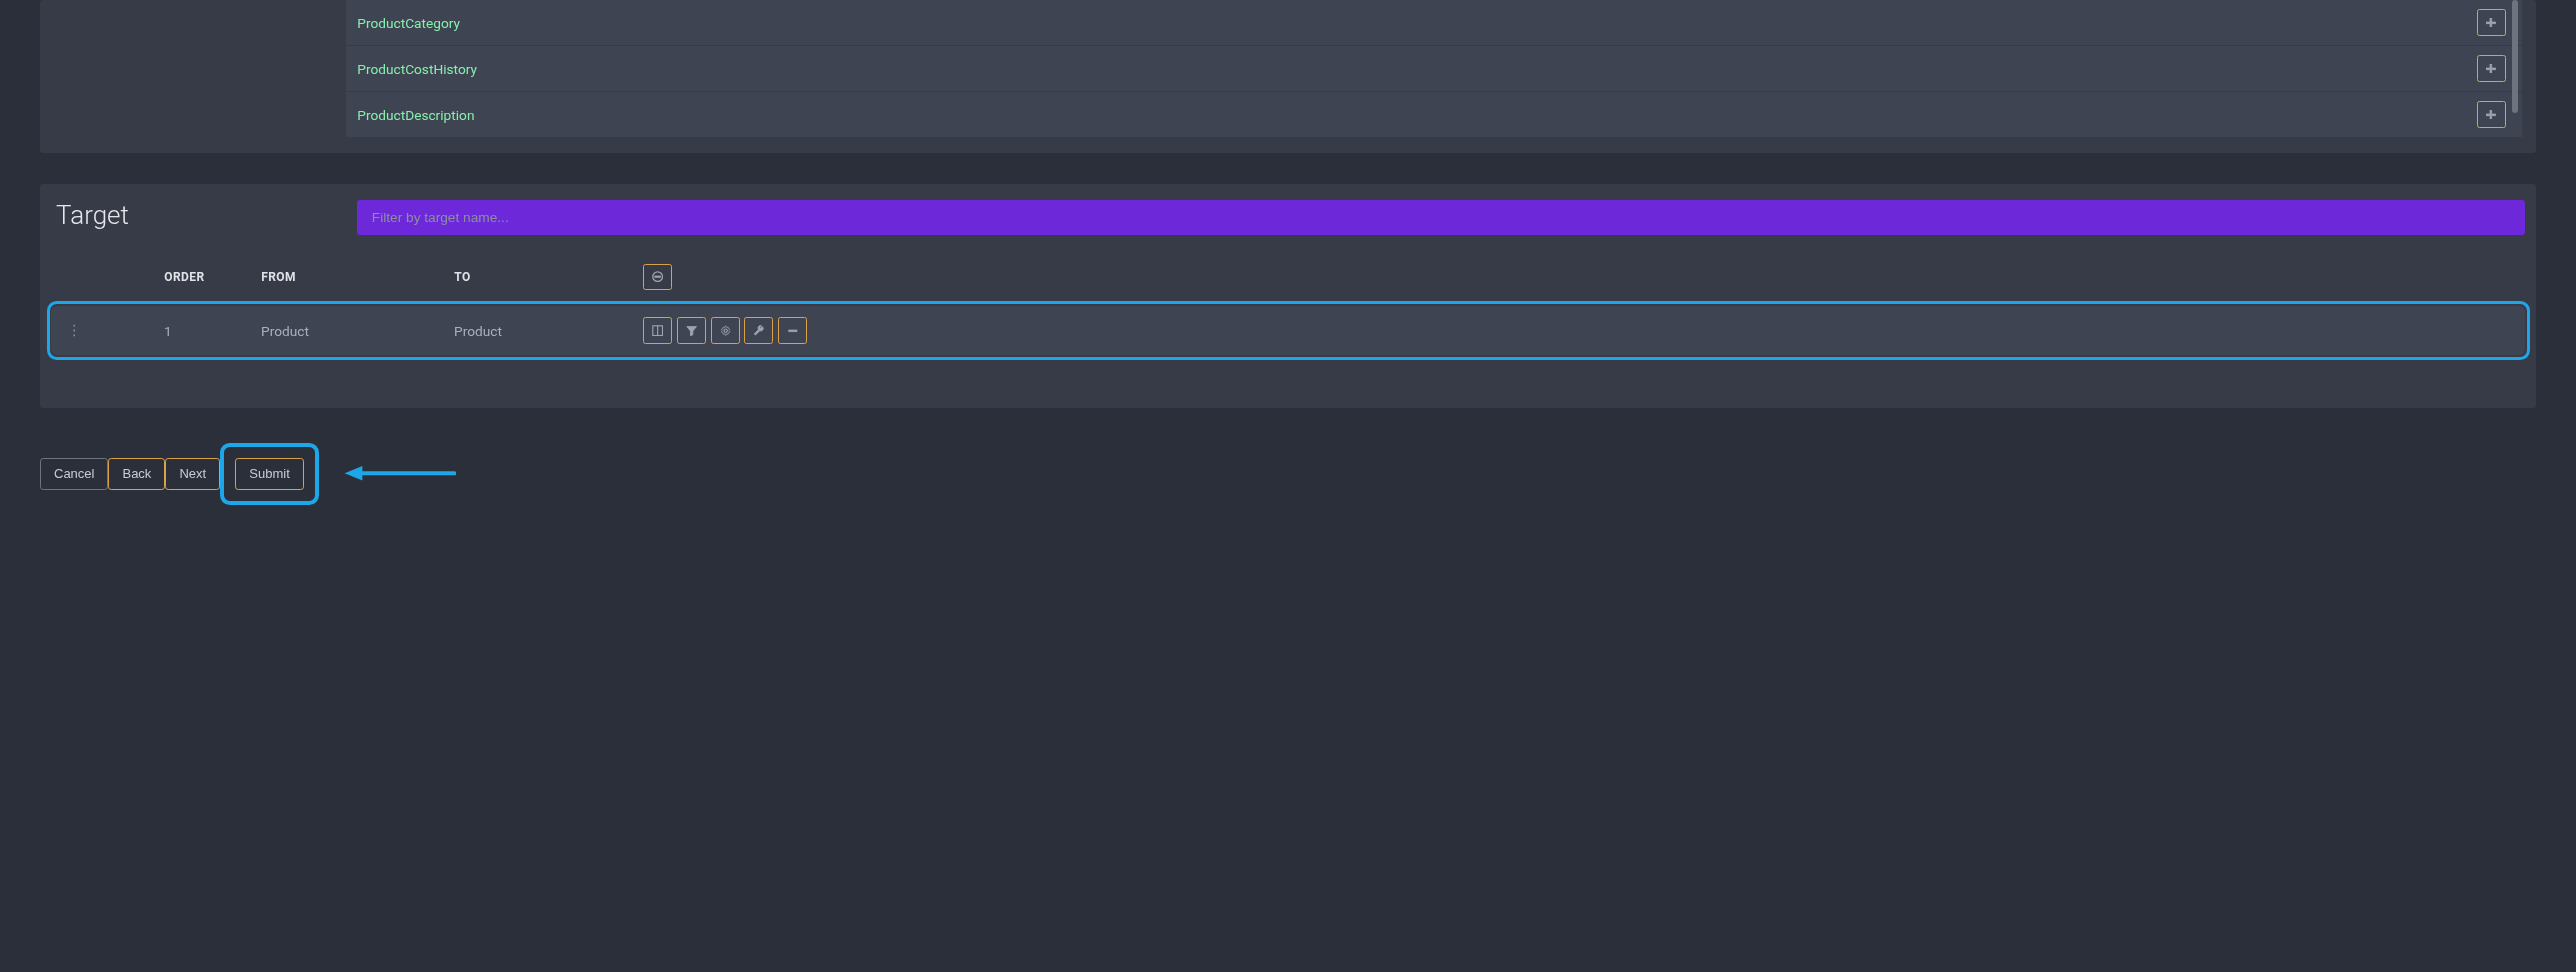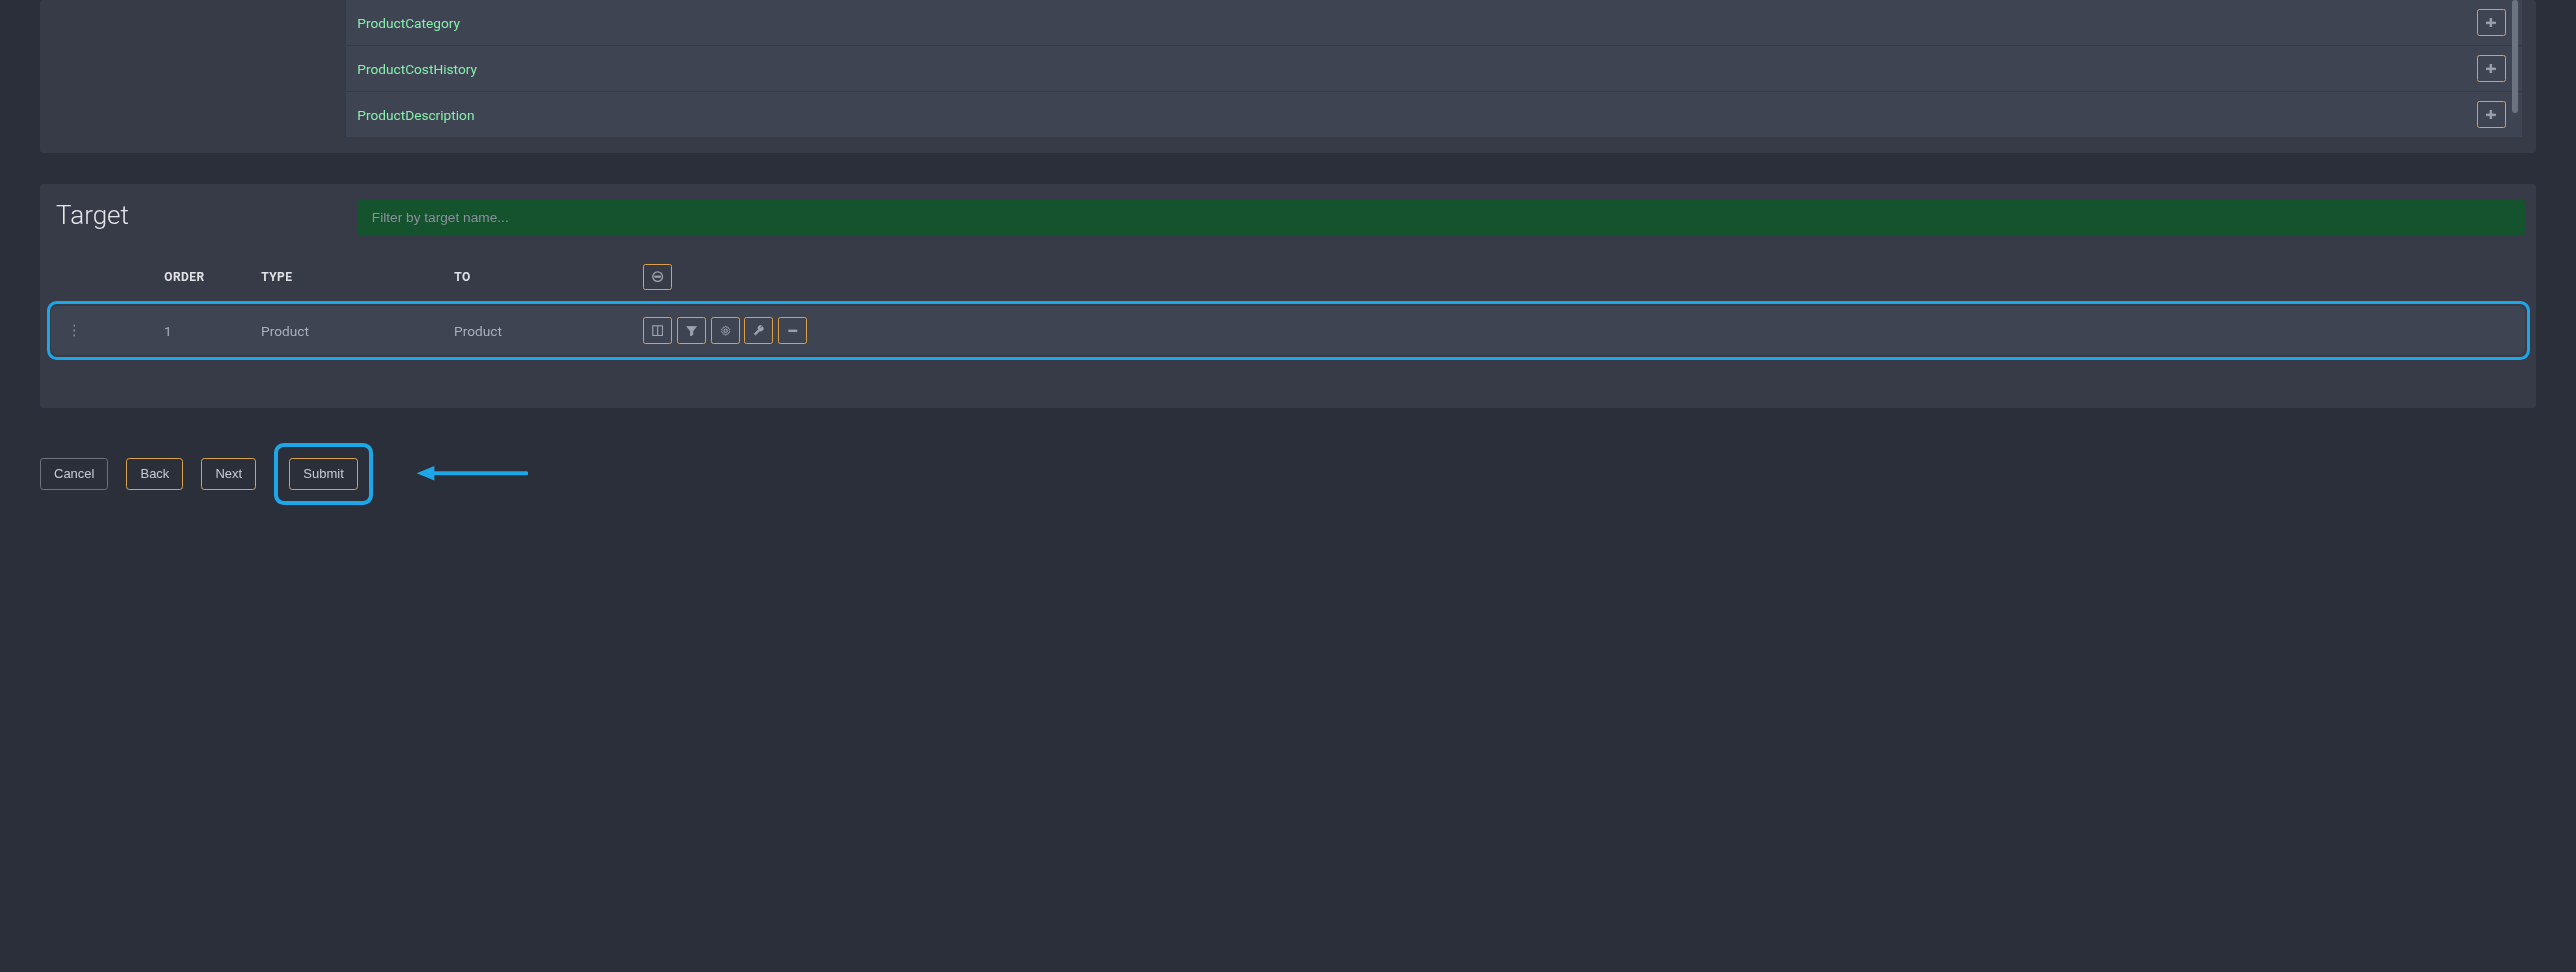--- a/index.html
+++ b/index.html
@@ -80,21 +80,21 @@
   }
   .target-title {
     color: #e4e6ea;
     font-size: 26px;
     font-weight: 300;
     width: 306px;
     padding-left: 4.8px;
   }
   .filter-input {
     flex: 1;
-    background: #14532d;
+    background: #6d28d9;
     border: none;
     border-radius: 3.2px;
     height: 35px;
     padding: 0 14.5px;
     color: #c8ccd4;
     font-size: 13.7px;
   }
   .filter-input::placeholder { color: #8b909c; }
 
   .target-table {
@@ -135,21 +135,21 @@
 
   .drag-handle {
     color: #8b909c;
     font-size: 14.5px;
     padding-left: 8px;
     cursor: grab;
   }
 
   .footer-buttons {
     display: flex;
-    gap: 18px;
+    gap: 0;
     margin-top: 35px;
     align-items: center;
   }
   .btn {
     border: 0.8px solid #6d737f;
     background: transparent;
     color: #c8ccd4;
     padding: 7.3px 13px;
     border-radius: 3.2px;
     font-size: 13px;
@@ -211,21 +211,21 @@
   <div class="target-panel">
     <div class="target-header">
       <div class="target-title">Target</div>
       <input class="filter-input" type="text" placeholder="Filter by target name..." style="">
     </div>
 
     <div class="target-table">
       <div class="thead">
         <div class="col-handle"></div>
         <div class="col-order">ORDER</div>
-        <div class="col-from">TYPE</div>
+        <div class="col-from">FROM</div>
         <div class="col-to">TO</div>
         <div class="col-actions">
           <button class="icon-btn" aria-label="remove all">
             <svg width="11.3" height="11.3" viewBox="0 0 14 14">
                 <circle cx="7" cy="7" r="6" fill="none" stroke-width="1.6"></circle>
                 <rect x="3.5" y="6.2" width="7" height="1.6"></rect>
               </svg>
           </button>
         </div>
       </div>

